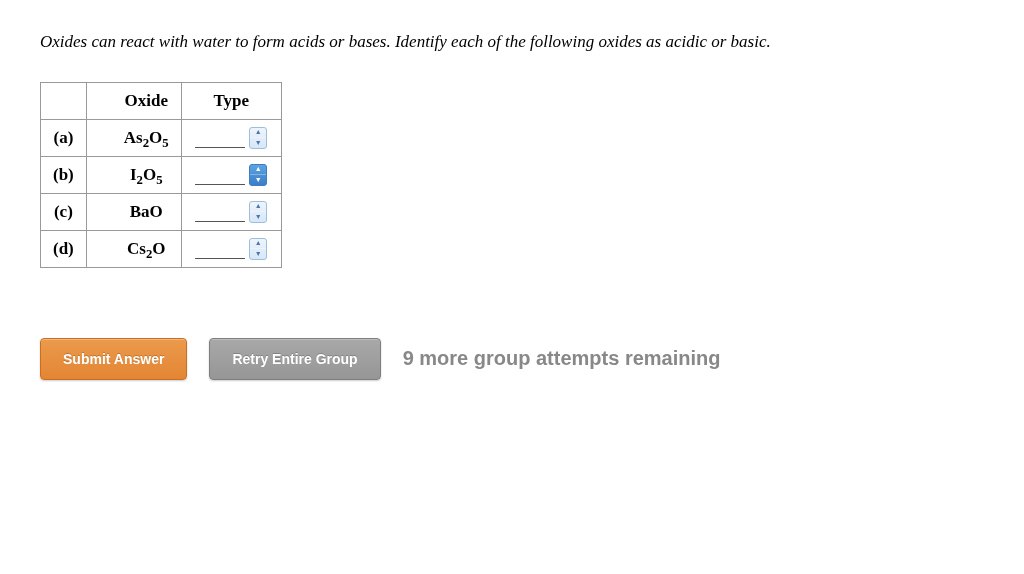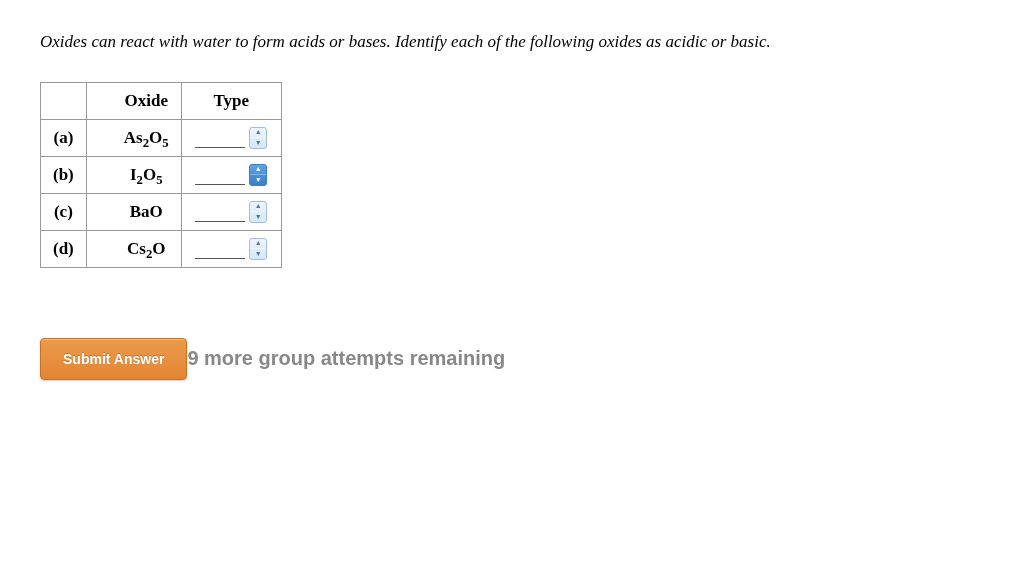--- a/index.html
+++ b/index.html
@@ -86,20 +86,21 @@
     .stepper.light {
       background: linear-gradient(#eef4fb, #d7e7f7);
       border-color: #9fbedd;
     }
     .stepper.light span {
       color: #4a77ad;
     }
     .button-row {
       display: flex;
       align-items: center;
+      gap: 22px;
       font-family: Arial, Helvetica, sans-serif;
     }
     .btn {
       padding: 12px 22px;
       border-radius: 4px;
       font-weight: bold;
       font-size: 14px;
       color: #fff;
       border: none;
       cursor: pointer;
@@ -183,14 +184,15 @@
               <span>▼</span>
             </span>
       </span>
     </td>
   </tr>
 </tbody>
   </table>
 
 <div class="button-row">
   <button class="btn btn-submit">Submit Answer</button>
+  <button class="btn btn-retry">Retry Entire Group</button>
   <span class="attempts">9 more group attempts remaining</span>
 </div>
 
 </body></html>

